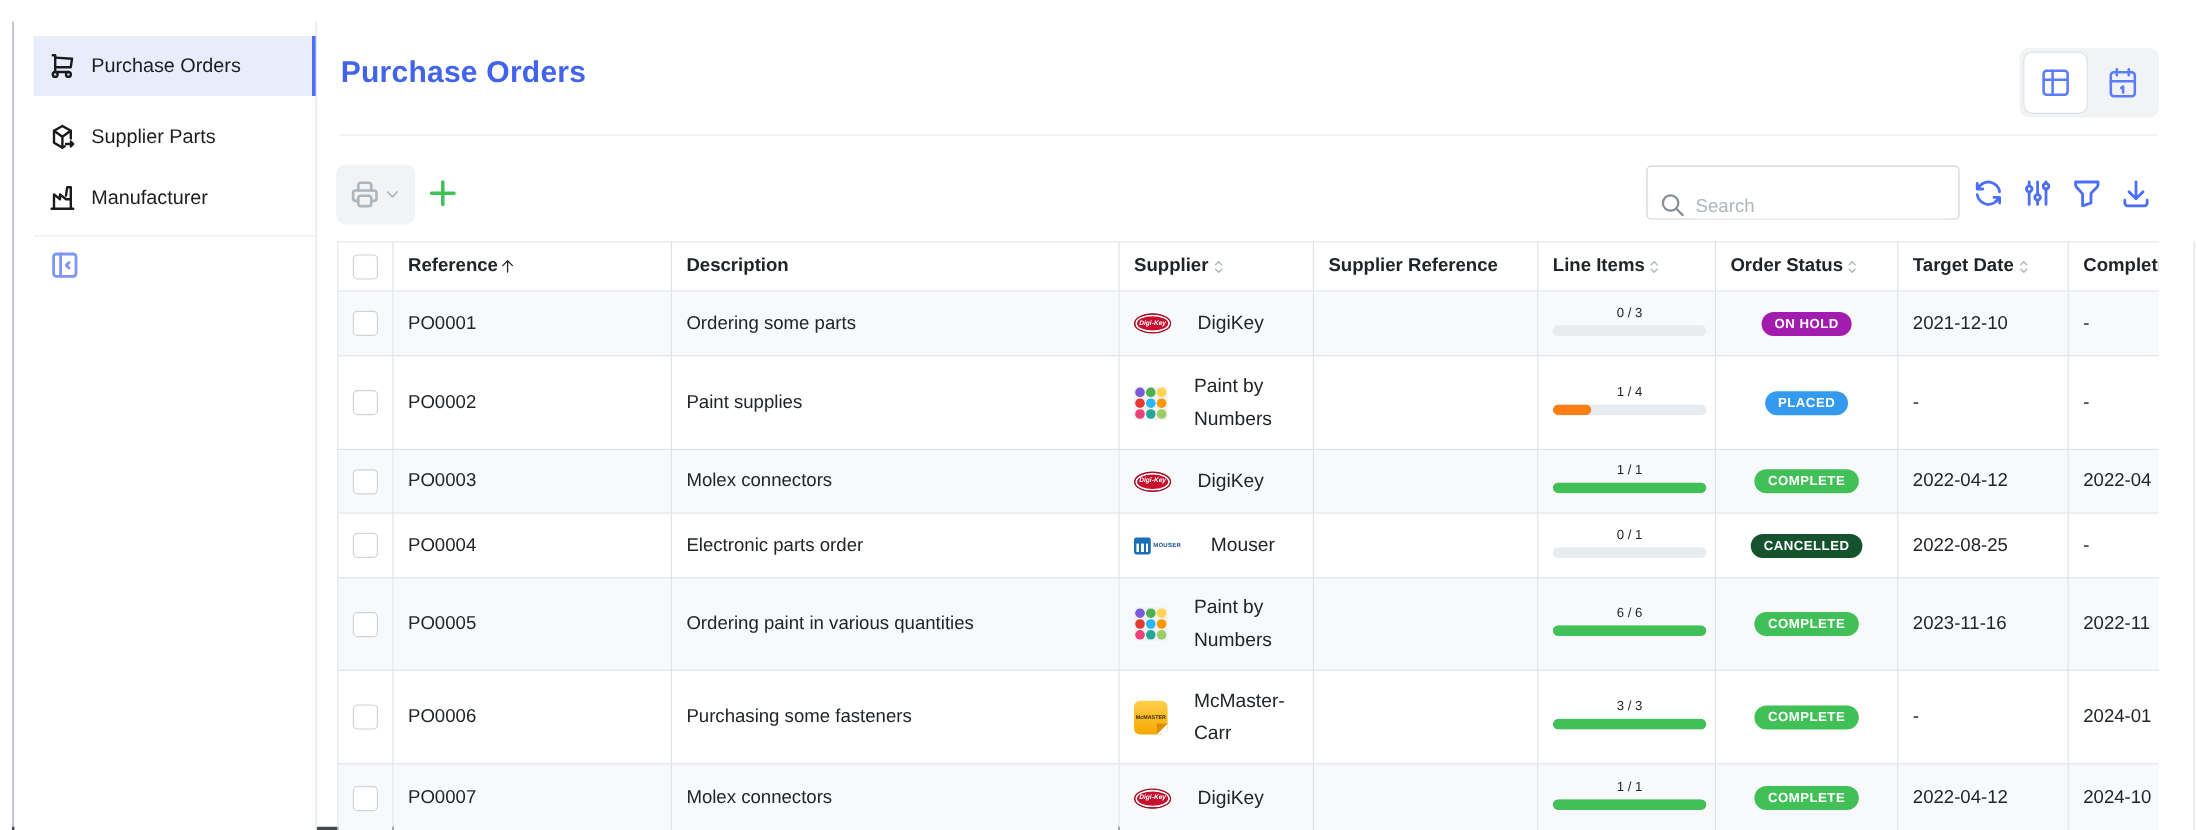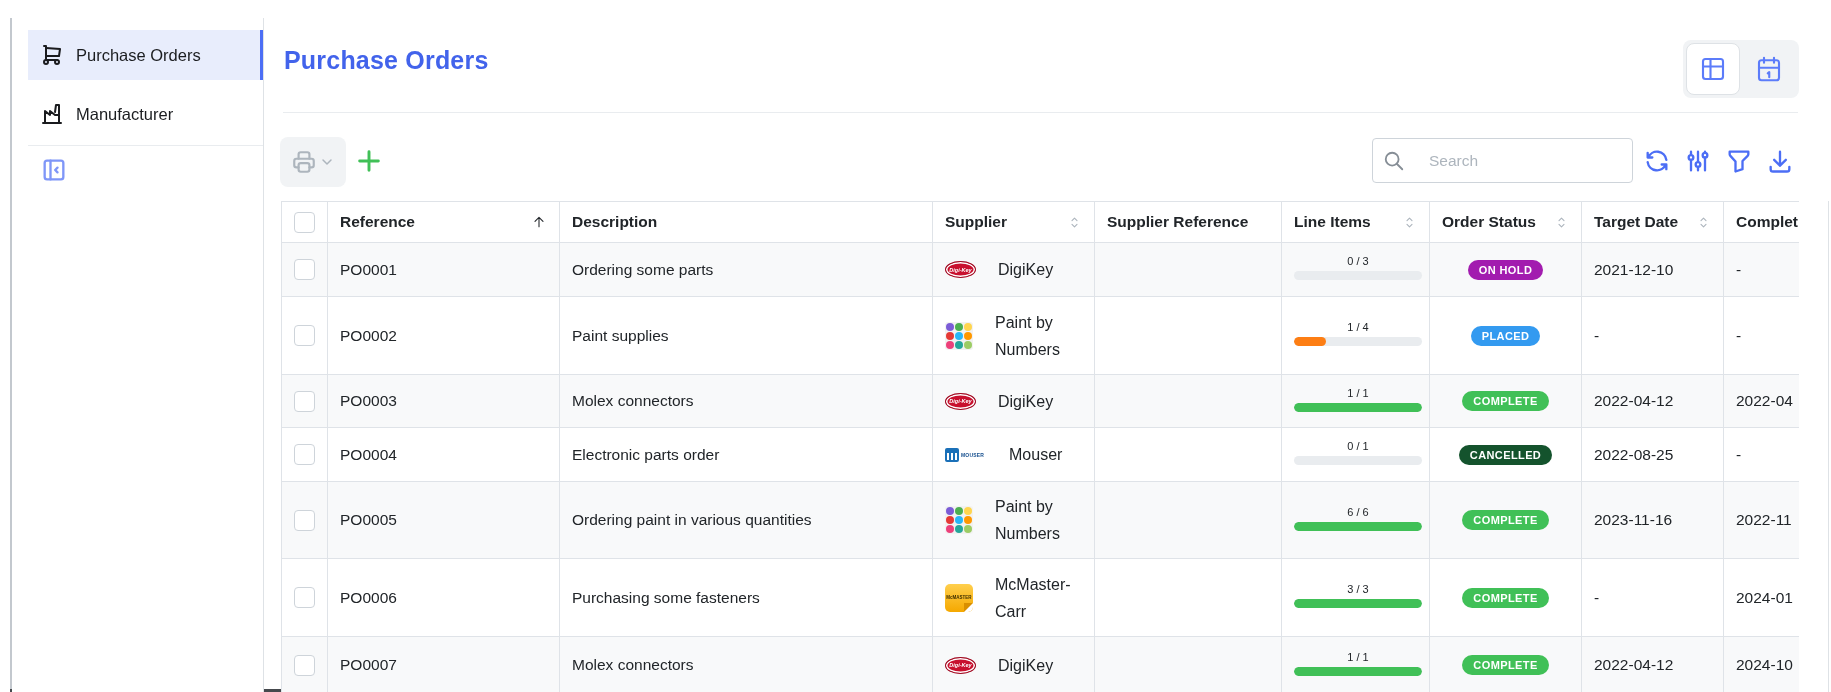--- a/index.html
+++ b/index.html
@@ -36,37 +36,37 @@
   .title-divider { position:absolute; left:283px; top:112px; width:1515px; height:1px; background:#e9ecef; }
 
   
   .print-btn { position:absolute; left:280px; top:137px; width:66px; height:50px;
                background:#f1f3f5; border-radius:8px; display:flex; align-items:center;
                justify-content:center; gap:2px; color:#adb5bd; cursor:default; }
   .add-btn { position:absolute; left:352px; top:144px; width:34px; height:34px;
              color:#40c057; cursor:pointer; }
   .search-box { position:absolute; left:1372px; top:138px; width:261px; height:45px;
                 border:1px solid #ced4da; border-radius:4px; background:#fff;
-                display:flex; align-items:center; padding:0 10px; gap:24px; }
+                display:flex; align-items:flex-end; padding:0 10px; gap:8px; }
   .search-box .icn { color:#868e96; }
   .search-box input { border:none; outline:none; flex:1; font-size:15.5px;
                       font-family:"Liberation Sans",sans-serif; color:#212529; min-width:0; }
   .search-box input::placeholder { color:#adb5bd; }
   .tool-ic { position:absolute; top:147px; width:28px; height:28px; color:#4c6ef5; cursor:pointer; }
   .tool-refresh { left:1643px; } .tool-adjust { left:1684px; }
   .tool-filter { left:1725px; }  .tool-download { left:1766px; }
 
   
   .table-viewport { position:absolute; left:281px; top:201px; width:1518px; height:491px; overflow:hidden; }
   .right-edge { position:absolute; left:1828px; top:201px; width:1px; height:491px; background:#dee2e6; }
   table { width:1587px; table-layout:fixed; border-collapse:collapse; }
   th, td { border:1px solid #dfe3e8; overflow:hidden; white-space:nowrap; }
   thead tr { height:41px; }
   th { font-size:15.5px; font-weight:700; text-align:left; padding:0 12px; background:#fff; }
-  .th-flex { display:flex; align-items:center; justify-content:space-between; }
+  .th-flex { display:flex; align-items:center; justify-content:flex-start; }
   .sort-ic { width:16px; height:16px; }
   .sort-asc { color:#212529; }
   .sort-none { color:#adb5bd; }
   td { font-size:15.5px; padding:0 12px; background:#fff; }
   tbody tr:nth-child(odd) td { background:#f8f9fa; }
   tbody tr:nth-child(1) { height:54px; } tbody tr:nth-child(2) { height:78px; }
   tbody tr:nth-child(3) { height:53px; } tbody tr:nth-child(4) { height:54px; }
   tbody tr:nth-child(5) { height:77px; } tbody tr:nth-child(6) { height:78px; }
   tbody tr:nth-child(7) { height:57px; }
   .cell-check { text-align:center; padding:0; }
@@ -117,20 +117,30 @@
       <div class="nav-item active">
         <span class="icn nav-icn">
           <svg width="24" height="24" viewBox="0 0 24 24" fill="none" stroke="currentColor" stroke-width="2" stroke-linecap="round" stroke-linejoin="round">
             <circle cx="6" cy="19" r="2"></circle>
             <circle cx="17" cy="19" r="2"></circle>
             <path d="M17 17H6V3H4"></path>
             <path d="M6 5l14 1-1 7H6"></path>
           </svg>
         </span>
         <span class="nav-label">Purchase Orders</span>
+      </div>
+      <div class="nav-item">
+        <span class="icn nav-icn">
+          <svg width="24" height="24" viewBox="0 0 24 24" fill="none" stroke="currentColor" stroke-width="2" stroke-linecap="round" stroke-linejoin="round">
+            <path d="M12 3l7 4v6.5M12 3L5 7v10l7 4 2-1.15"></path>
+            <path d="M12 12l7-5M12 12L5 7m7 5v9"></path>
+            <path d="M15 18h6m-2-2l2 2-2 2"></path>
+          </svg>
+        </span>
+        <span class="nav-label">Supplier Parts</span>
       </div>
       <div class="nav-item">
         <span class="icn nav-icn">
           <svg width="24" height="24" viewBox="0 0 24 24" fill="none" stroke="currentColor" stroke-width="2" stroke-linecap="round" stroke-linejoin="round">
             <path d="M3 21h18"></path>
             <path d="M5 21V9l5 4V9l5 4h4v8"></path>
             <path d="M19 13V3h-3l-1 7"></path>
           </svg>
         </span>
         <span class="nav-label">Manufacturer</span>

